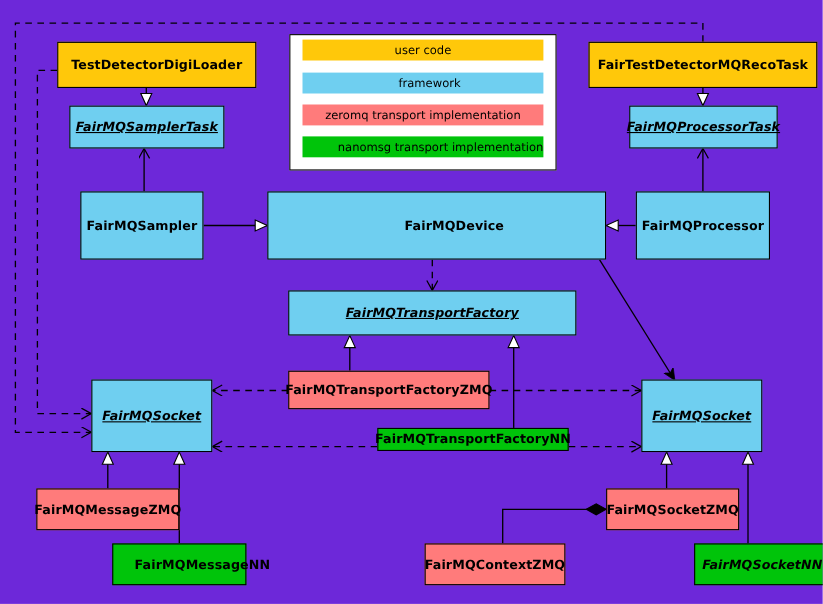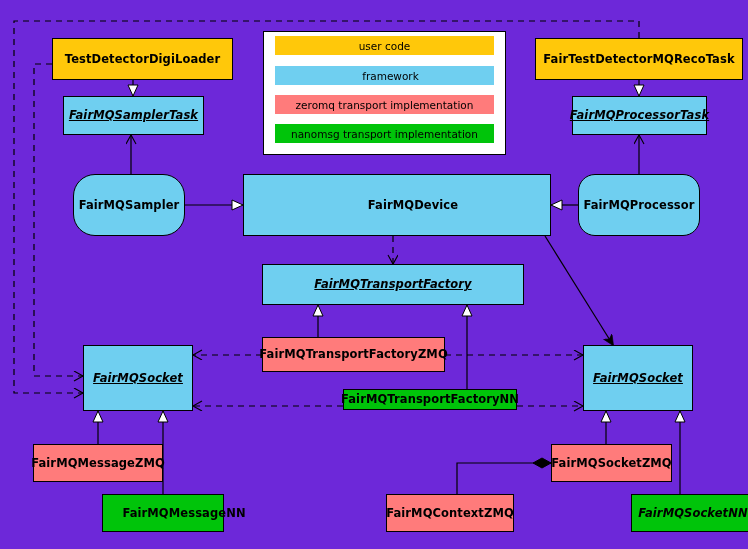--- a/index.html
+++ b/index.html
@@ -136,37 +136,37 @@
 
   <div class="legend-row" style="left:275px; top:36px; width:219px; height:19px; background:#FFC80A;">
     <span>user code</span>
   </div>
   <div class="legend-row" style="left:275px; top:66px; width:219px; height:19px; background:#6FCFF0;padding-left:12px;">
     <span>framework</span>
   </div>
   <div class="legend-row" style="left:275px; top:95px; width:219px; height:19px; background:#FF7B7B;">
     <span>zeromq transport implementation</span>
   </div>
-  <div class="legend-row" style="left:275px; top:124px; width:219px; height:19px; background:#00C40A;">
+  <div class="legend-row" style="left:275px; top:124px; width:219px; height:19px; background:#00C40A;justify-content:flex-end;">
     <span>nanomsg transport implementation</span>
   </div>
 
   <div class="node" style="left:52px; top:38px; width:181px; height:42px; background:#FFC80A;">TestDetectorDigiLoader</div>
 
   <div class="node abstract" style="left:63px; top:96px; width:141px; height:39px; background:#6FCFF0;">FairMQSamplerTask</div>
 
-  <div class="node" style="left:73px; top:174px; width:112px; height:62px; background:#6FCFF0;border-radius:22px;">FairMQSampler</div>
+  <div class="node" style="left:73px; top:174px; width:112px; height:62px; background:#6FCFF0;">FairMQSampler</div>
 
   <div class="node" style="left:243px; top:174px; width:308px; height:62px; background:#6FCFF0;padding-left:32px;">FairMQDevice</div>
 
   <div class="node" style="left:535px; top:38px; width:208px; height:42px; background:#FFC80A;">FairTestDetectorMQRecoTask</div>
 
   <div class="node abstract" style="left:572px; top:96px; width:135px; height:39px; background:#6FCFF0;">FairMQProcessorTask</div>
 
-  <div class="node" style="left:578px; top:174px; width:122px; height:62px; background:#6FCFF0;border-radius:17px;">FairMQProcessor</div>
+  <div class="node" style="left:578px; top:174px; width:122px; height:62px; background:#6FCFF0;">FairMQProcessor</div>
 
   <div class="node abstract" style="left:262px; top:264px; width:262px; height:41px; background:#6FCFF0;">FairMQTransportFactory</div>
 
   <div class="node" style="left:262px; top:337px; width:183px; height:35px; background:#FF7B7B;">FairMQTransportFactoryZMQ</div>
 
   <div class="node" style="left:343px; top:389px; width:174px; height:21px; background:#00C40A;">FairMQTransportFactoryNN</div>
 
   <div class="node abstract" style="left:83px; top:345px; width:110px; height:66px; background:#6FCFF0;">FairMQSocket</div>
 
   <div class="node abstract" style="left:583px; top:345px; width:110px; height:66px; background:#6FCFF0;">FairMQSocket</div>

